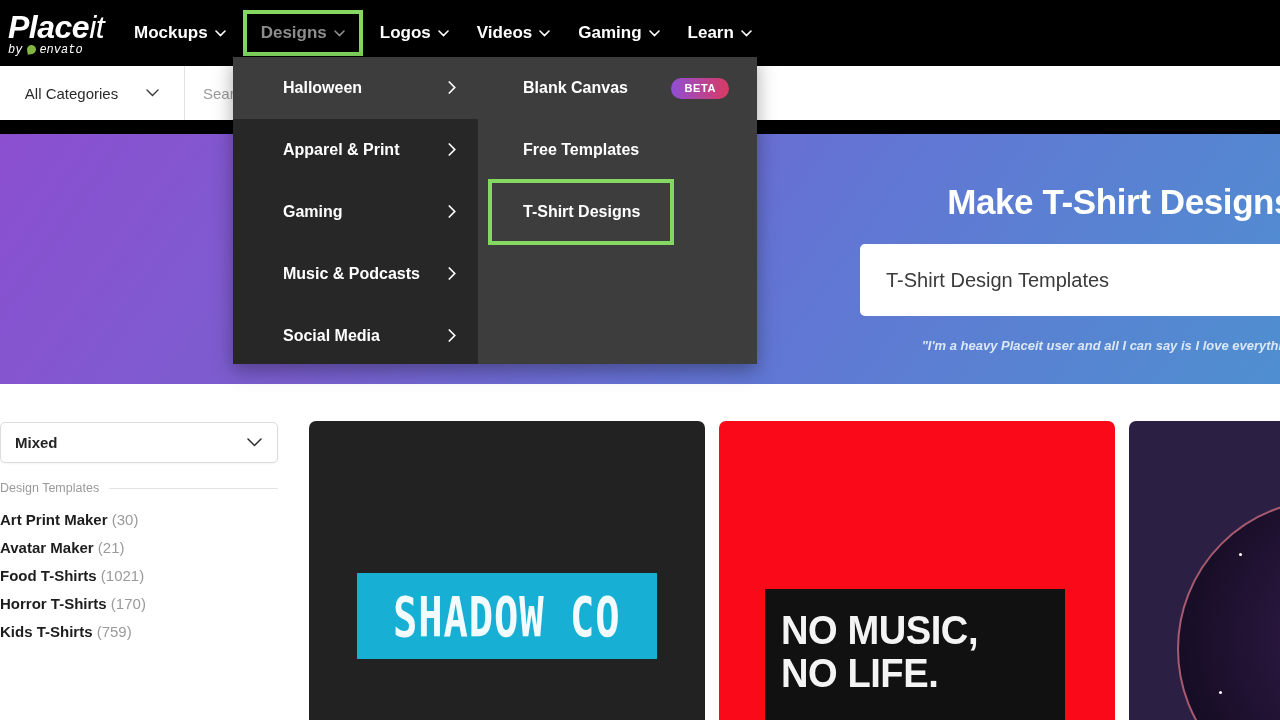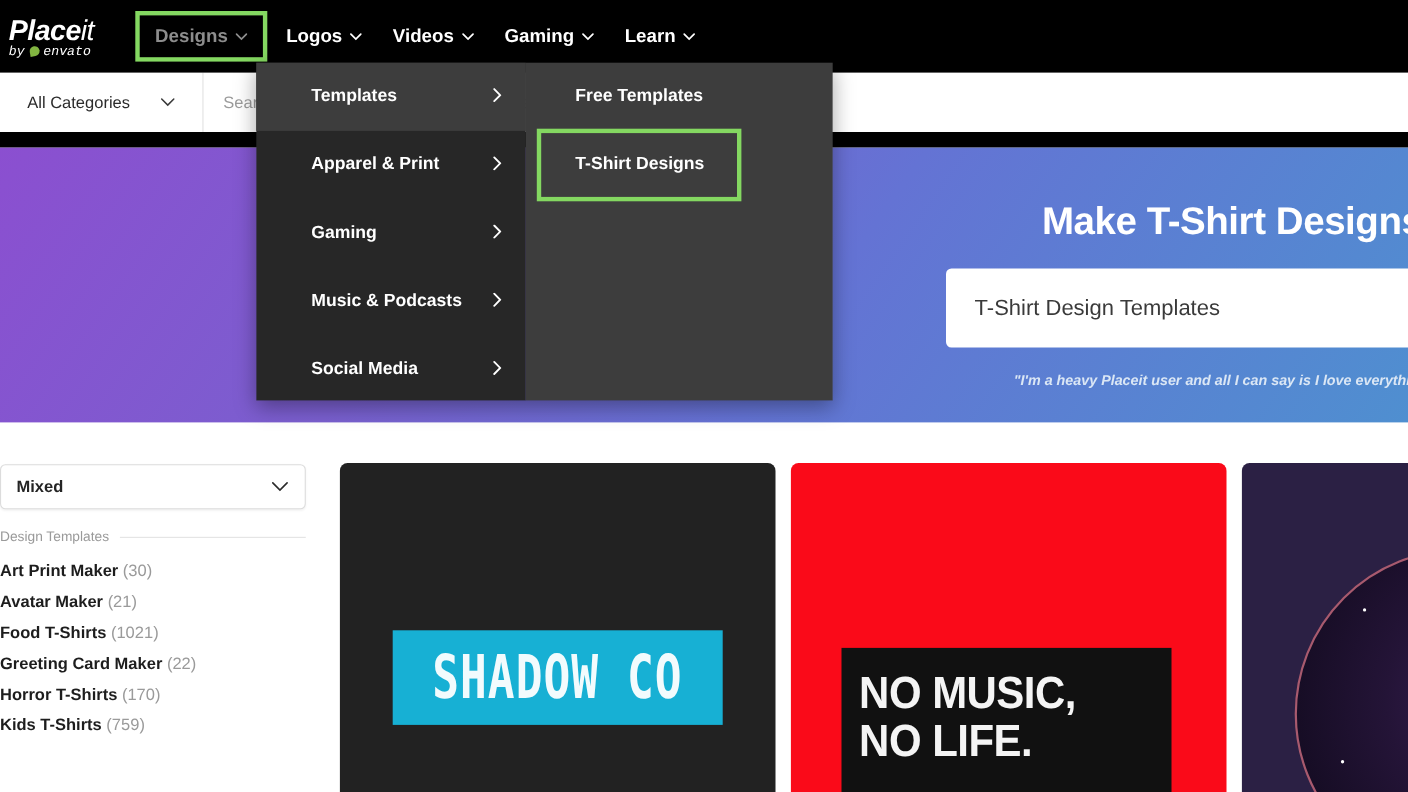--- a/index.html
+++ b/index.html
@@ -10,21 +10,21 @@
     background: #ffffff;
   }
   #root { position: relative; width: 1280px; height: 720px; overflow: hidden; }
 
   
   .topnav {
     position: absolute; top: 0; left: 0; width: 1280px; height: 66px;
     background: #000000; display: flex; align-items: center; z-index: 40;
   }
   .brand { margin-left: 8px; width: 96px; color: #fff; line-height: 1; user-select: none; }
-  .brand-main { font-size: 26px; font-weight: 700; font-style: italic; letter-spacing: -0.5px; }
+  .brand-main { font-size: 32px; font-weight: 700; font-style: italic; letter-spacing: -0.5px; }
   .brand-main .it { font-weight: 400; }
   .brand-sub { font-size: 12px; font-style: italic; margin-top: 1px; display: flex; align-items: center; gap: 2px; font-family: Liberation Mono, monospace; }
   .brand-sub .leaf {
     display: inline-block; width: 9px; height: 9px; border-radius: 50% 50% 50% 0;
     background: #82b541; transform: rotate(-10deg); margin: 0 1px 0 3px;
   }
   .navitems { display: flex; align-items: center; margin-left: 16px; height: 66px; }
   .navitem {
     position: relative; display: flex; align-items: center; gap: 7px;
     padding: 9px 14px; color: #ffffff; font-size: 17px; font-weight: 700;
@@ -188,20 +188,28 @@
     <div class="brand">
       <div class="brand-main"><span>Place</span><span class="it">it</span></div>
       <div class="brand-sub">
         <span>by</span>
           <span class="leaf"></span>
           <span>envato</span>
       </div>
     </div>
 
     <div class="navitems">
+      <div class="navitem">
+        <span>Mockups</span>
+        <span class="caret">
+            <svg width="11" height="7" viewBox="0 0 11 7">
+              <path d="M1 1l4.5 4.5L10 1" stroke="#fff" stroke-width="1.6" fill="none" stroke-linecap="round"></path>
+            </svg>
+          </span>
+      </div>
       <div class="navitem active boxed">
         <span>Designs</span>
         <span class="caret">
             <svg width="11" height="7" viewBox="0 0 11 7">
               <path d="M1 1l4.5 4.5L10 1" stroke="#8d8d8d" stroke-width="1.6" fill="none" stroke-linecap="round"></path>
             </svg>
           </span>
       </div>
       <div class="navitem">
         <span>Logos</span>
@@ -259,21 +267,21 @@
       <div class="hero-searchbox">
         <span>T-Shirt Design Templates</span>
       </div>
       <div class="hero-quote">"I'm a heavy Placeit user and all I can say is I love everything about it."</div>
     </div>
   </div>
 
   <div class="dropdown">
     <div class="dd-left">
       <div class="dd-item hovered">
-        <span>Templates</span>
+        <span>Halloween</span>
         <span class="chev"><svg width="8" height="13" viewBox="0 0 8 13">
               <path d="M1.3 1l5.4 5.5-5.4 5.5" stroke="#fff" stroke-width="1.7" fill="none" stroke-linecap="round"></path>
             </svg></span>
       </div>
       <div class="dd-item">
         <span>Apparel &amp; Print</span>
         <span class="chev"><svg width="8" height="13" viewBox="0 0 8 13">
               <path d="M1.3 1l5.4 5.5-5.4 5.5" stroke="#fff" stroke-width="1.7" fill="none" stroke-linecap="round"></path>
             </svg></span>
       </div>
@@ -292,20 +300,24 @@
       <div class="dd-item">
         <span>Social Media</span>
         <span class="chev"><svg width="8" height="13" viewBox="0 0 8 13">
               <path d="M1.3 1l5.4 5.5-5.4 5.5" stroke="#fff" stroke-width="1.7" fill="none" stroke-linecap="round"></path>
             </svg></span>
       </div>
     </div>
 
     <div class="dd-right">
       <div class="dd-item">
+        <span>Blank Canvas</span>
+        <span class="beta">BETA</span>
+      </div>
+      <div class="dd-item">
         <span>Free Templates</span>
       </div>
       <div class="dd-item boxed">
         <span>T-Shirt Designs</span>
       </div>
     </div>
   </div>
 
   <div class="content">
 
@@ -329,24 +341,20 @@
           <span>Art Print Maker</span>
           <span class="count">(30)</span>
         </div>
         <div class="cat-item">
           <span>Avatar Maker</span>
           <span class="count">(21)</span>
         </div>
         <div class="cat-item">
           <span>Food T-Shirts</span>
           <span class="count">(1021)</span>
-        </div>
-        <div class="cat-item">
-          <span>Greeting Card Maker</span>
-          <span class="count">(22)</span>
         </div>
         <div class="cat-item">
           <span>Horror T-Shirts</span>
           <span class="count">(170)</span>
         </div>
         <div class="cat-item">
           <span>Kids T-Shirts</span>
           <span class="count">(759)</span>
         </div>
       </div>

